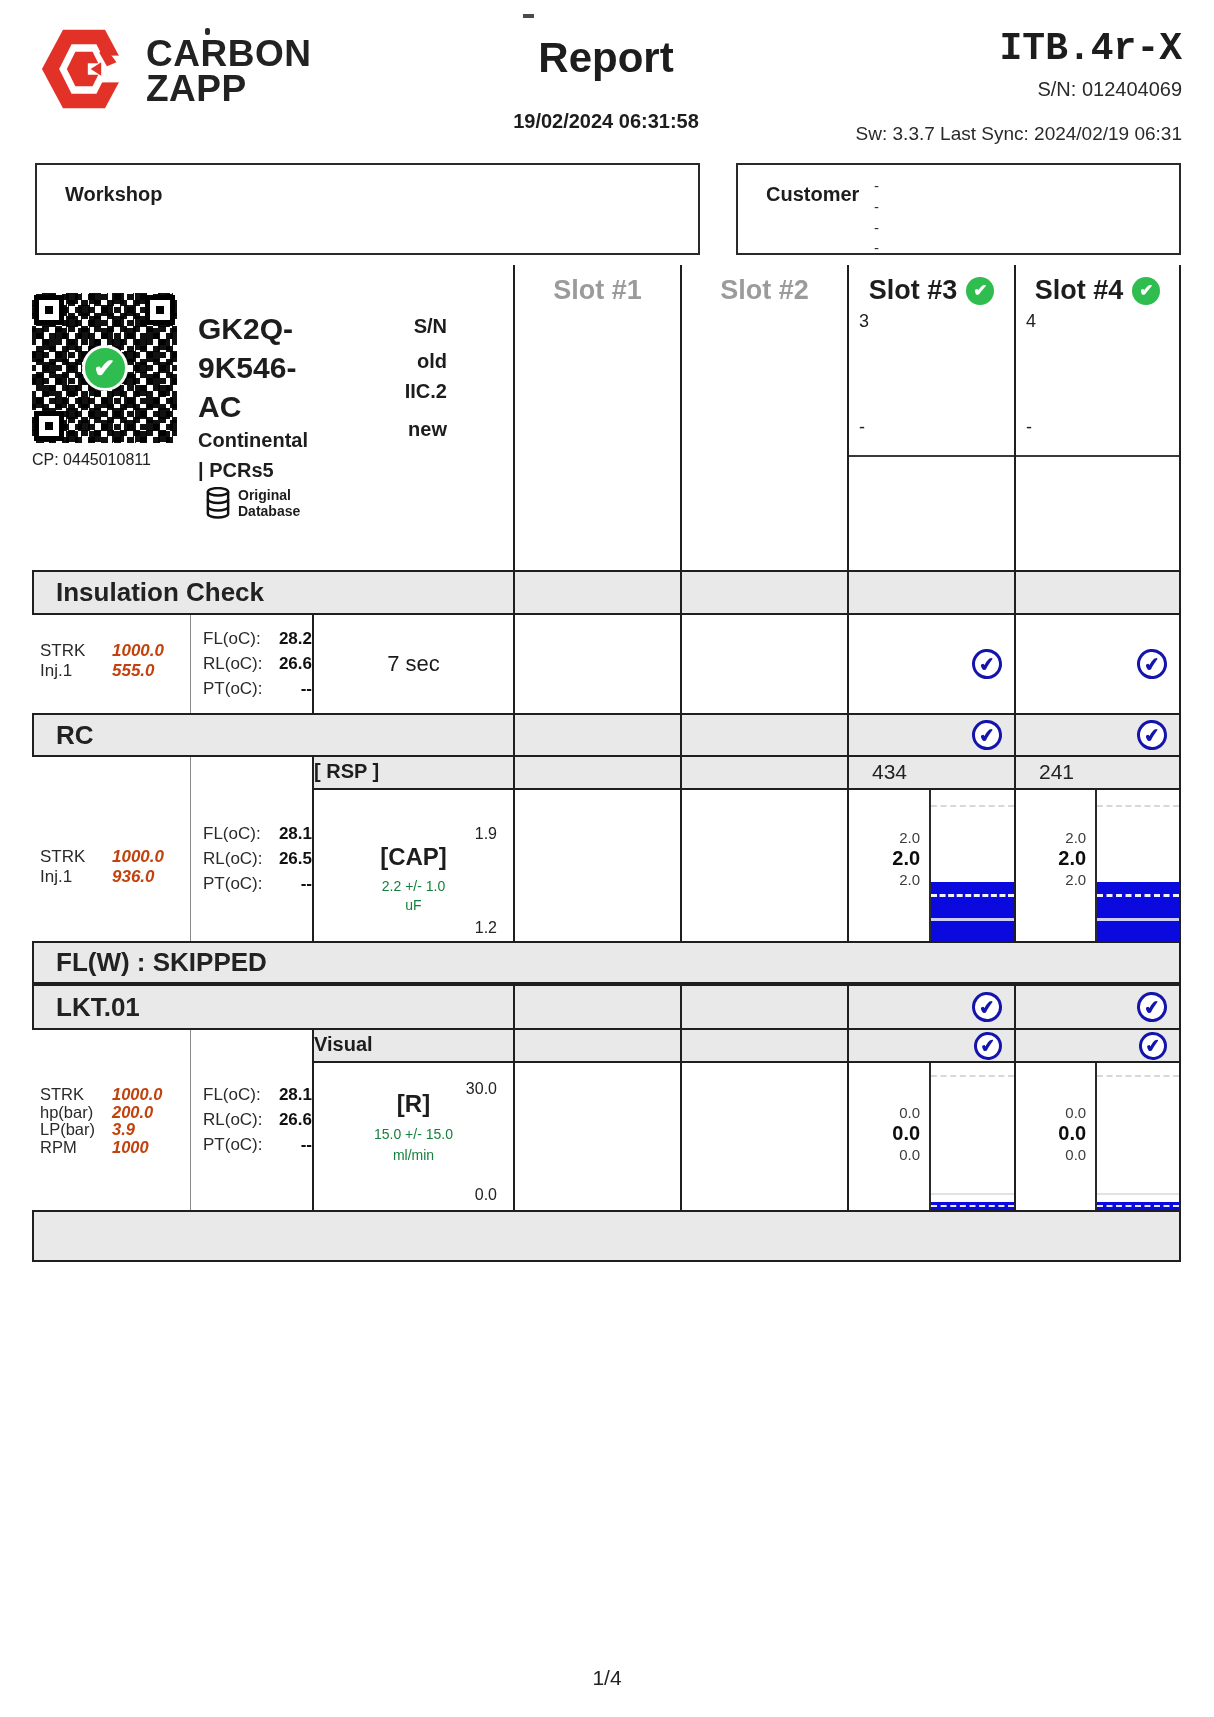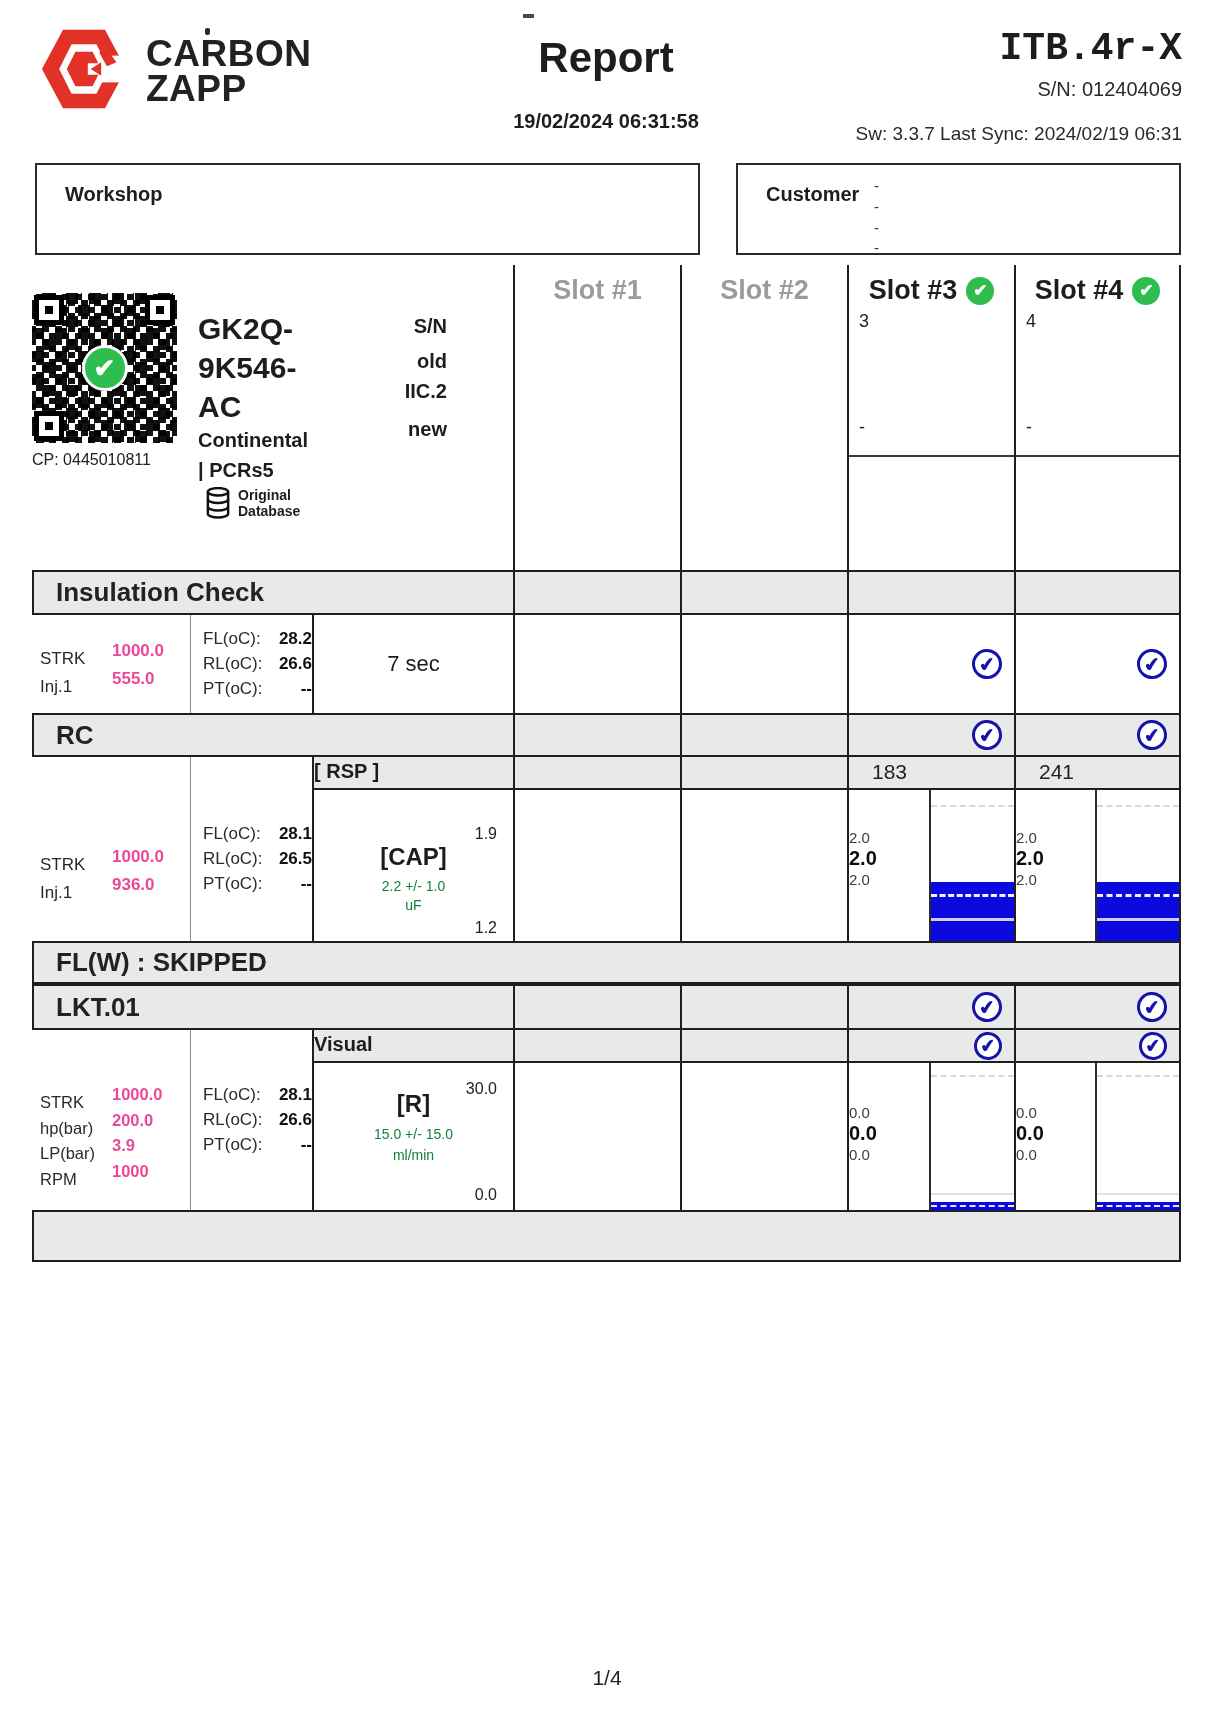--- a/index.html
+++ b/index.html
@@ -75,22 +75,22 @@
   .mid { position:absolute; right:66px; text-align:right; font-size:20px; font-weight:bold; }
   .slot-head { display:flex; justify-content:center; align-items:center; gap:9px;
                padding-top:10px; font-size:27px; font-weight:bold; }
   .slot-inactive .slot-head { color:#9b9b9b; }
   .slot-sn  { position:absolute; left:10px; top:46px; font-size:18px; color:#222; }
   .slot-old { position:absolute; left:10px; top:152px; font-size:18px; color:#222; }
   .slot-line { position:absolute; left:0; right:0; top:190px; border-top:2px solid #3a3a3a; }
 
   
   .p-row { display:flex; font-size:17px; line-height:20px; padding-left:8px; }
-  .p-lab { width:72px; color:#2a2a2a;margin-top:8px; }
-  .p-val { font-weight:bold; color:#ec4899; }
+  .p-lab { width:72px; color:#2a2a2a; }
+  .p-val { font-weight:bold; color:#c2410c;font-style:italic; }
   .t-row { display:flex; font-size:17px; line-height:25px; padding-left:12px; }
   .t-lab { width:68px; color:#2a2a2a; }
   .t-val { font-weight:bold; width:42px; text-align:right; color:#111; }
   .pad-ins-p { padding-top:26px; } .pad-ins-t { padding-top:11px; }
   .pad-rc-p { padding-top:90px; } .pad-rc-t { padding-top:64px; }
   .pad-lkt-p { padding-top:56px; } .pad-lkt-p .p-row { line-height:17.5px; font-size:16.5px; }
   .pad-lkt-t { padding-top:52px; }
   .result-7sec { display:flex; align-items:center; justify-content:center; height:100%;
                  font-size:22px; color:#1a1a1a; }
 
@@ -103,21 +103,21 @@
 
   
   .range-max { position:absolute; right:16px; font-size:16px; color:#222; }
   .range-min { position:absolute; right:16px; font-size:16px; color:#222; }
   .m-name { position:absolute; left:0; width:100%; text-align:center; font-size:24px; font-weight:bold; }
   .m-spec, .m-unit { position:absolute; left:0; width:100%; text-align:center; font-size:14px; color:#15803d; }
 
   
   .slot-body { display:flex; height:151px; }
   .h180 .slot-body { height:147px; }
-  .sv { width:81px; }
+  .sv { width:81px; text-align:right; padding-right:9px; }
   .sg { width:86px; border-left:2px solid #2a2a2a; position:relative; overflow:hidden; }
   .v-sm { font-size:15px; color:#3c3c3c; line-height:19px; }
   .v-bold { font-size:20px; font-weight:bold; line-height:23px; color:#0d0d0d; }
   .pad-cap { padding-top:38px; } .pad-lg { padding-top:40px; }
   .g-dash-top { position:absolute; left:0; right:0; border-top:2px dashed #d8d8d8; }
   .cap-bar { position:absolute; left:0; right:0; top:92px; bottom:0; background:#0a0adf; }
   .cap-bar .wdash { position:absolute; left:0; right:0; top:12px; border-top:3px dashed rgba(255,255,255,.95); }
   .cap-bar .wline { position:absolute; left:0; right:0; top:36px; border-top:3px solid rgba(240,240,250,.85); }
   .lkt-faint { position:absolute; left:0; right:0; top:130px; border-top:2px solid #e2e2e2; }
   .lkt-bar { position:absolute; left:0; right:0; bottom:0; height:8px; background:#0a0adf; }
@@ -342,21 +342,21 @@
         <div class="range-min" style="bottom:4px">1.2</div>
       </div>
       <div class="cell w-slot bl">
         <div class="sub-band"></div>
       </div>
       <div class="cell w-slot bl">
         <div class="sub-band"></div>
       </div>
       <div class="cell w-slot bl">
         <div class="sub-band">
-          <span class="rsp-val">183</span>
+          <span class="rsp-val">434</span>
         </div>
         <div class="slot-body">
           <div class="sv pad-cap">
             <div class="v-sm">2.0</div>
             <div class="v-bold">2.0</div>
             <div class="v-sm">2.0</div>
           </div>
           <div class="sg">
             <div class="g-dash-top" style="top:15px"></div>
             <div class="cap-bar">

